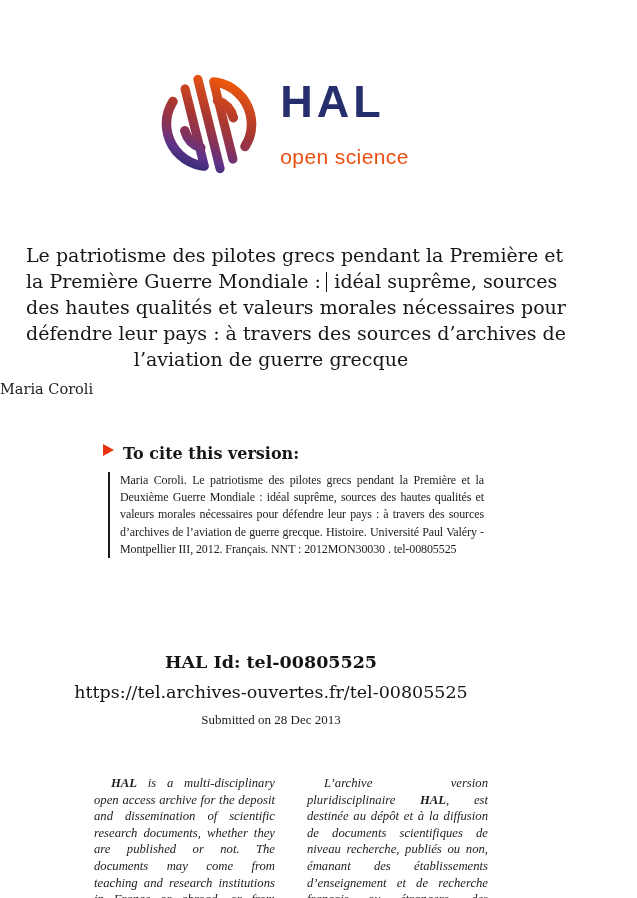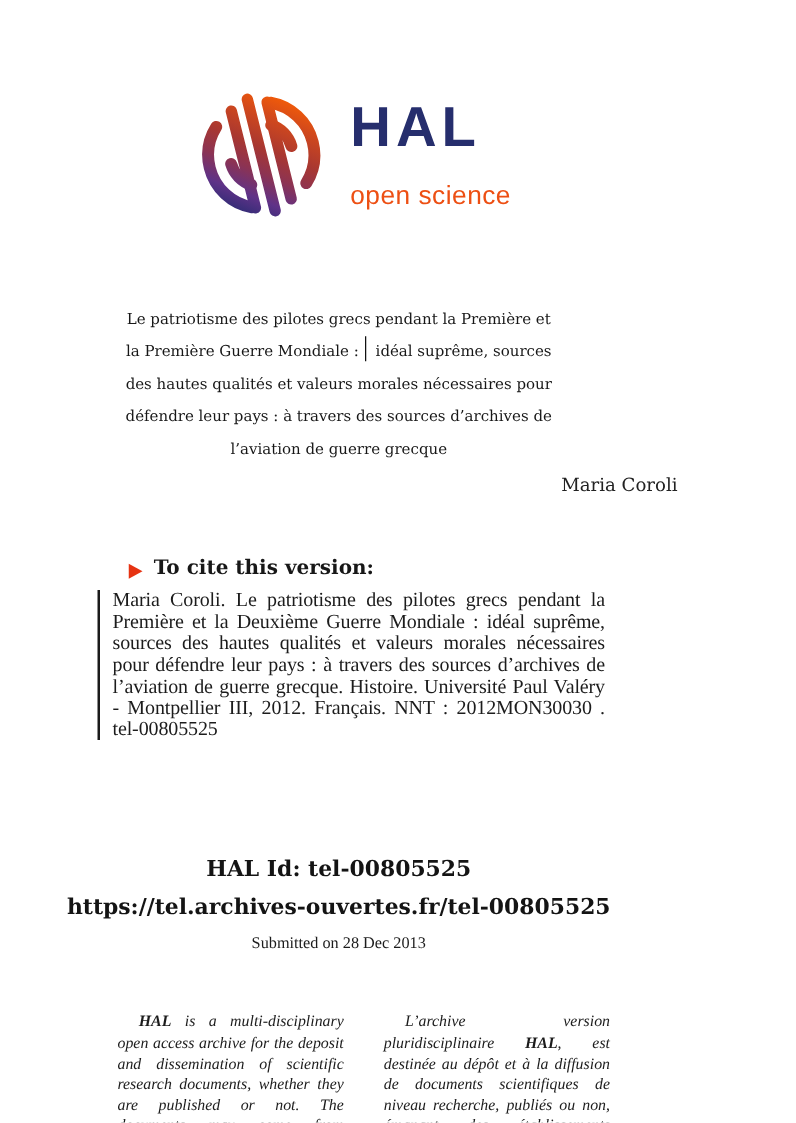--- a/index.html
+++ b/index.html
@@ -24,56 +24,56 @@
     font-weight: bold; font-size: 45px; line-height: 1;
     letter-spacing: 4px; color: #262e6d;
   }
   .logo-sub {
     font-family: "Liberation Sans", sans-serif;
     font-size: 21px; color: #ed4f13; margin-top: 21px; letter-spacing: 0.4px;
   }
 
   
   .title {
-    font-size: 12px; font-weight: normal;
+    font-size: 19px; font-weight: normal;
     text-align: center; line-height: 26px;
     margin: 66px 26px 0 26px; color: #171717;
   }
   .tline { display: block; white-space: nowrap; }
   .cursor {
     display: inline-block; width: 1.5px; height: 20px;
     background: #111; vertical-align: -4px; margin: 0 7px 0 5px;
   }
-  .author { text-align: right; font-size: 14.5px; margin-top: 9px; color: #222; }
+  .author { text-align: left; font-size: 14.5px; margin-top: 9px; color: #222; }
 
   
   .cite-head {
     margin: 47px 0 0 63px; font-size: 16px; font-weight: bold;
-    display: flex; align-items: flex-end; gap: 9px; color: #171717; padding-left: 40px;
+    display: flex; align-items: flex-start; gap: 9px; color: #171717; padding-left: 40px;
   }
   .tri {
     width: 0; height: 0; flex: 0 0 auto;
     border-left: 11px solid #e63312;
     border-top: 6.5px solid transparent;
     border-bottom: 6.5px solid transparent;
   }
   .citation {
-    margin: 9px 58px 0 78px;
+    margin: 9px 58px 0 108px;
     border-left: 2px solid #1a1a1a;
     padding-left: 10px;
     font-family: "Liberation Serif", serif;
-    font-size: 16px; line-height: 17.2px;
+    font-size: 12px; line-height: 17.2px;
     text-align: justify; letter-spacing: -0.1px; color: #1c1c1c;
   }
 
   
   .halid { text-align: center; margin-top: 94px; }
   .halid-title { font-size: 17.5px; font-weight: bold; color: #141414; }
   .halid-url {
-    display: block; font-size: 17.5px; font-weight: bold;
+    display: block; font-size: 17.5px; font-weight: normal;
     color: #141414; text-decoration: none; margin-top: 10px;
     font-family: "DejaVu Serif", serif;
   }
   .submitted { font-size: 13px; margin-top: 10px; font-family: "Liberation Serif", serif; }
 
   
   .footer-cols { display: flex; gap: 32px; margin: 47px 54px 0 94px; font-style: italic; }
   .fcol {
     flex: 1; margin: 0;
     font-family: "Liberation Serif", serif;

